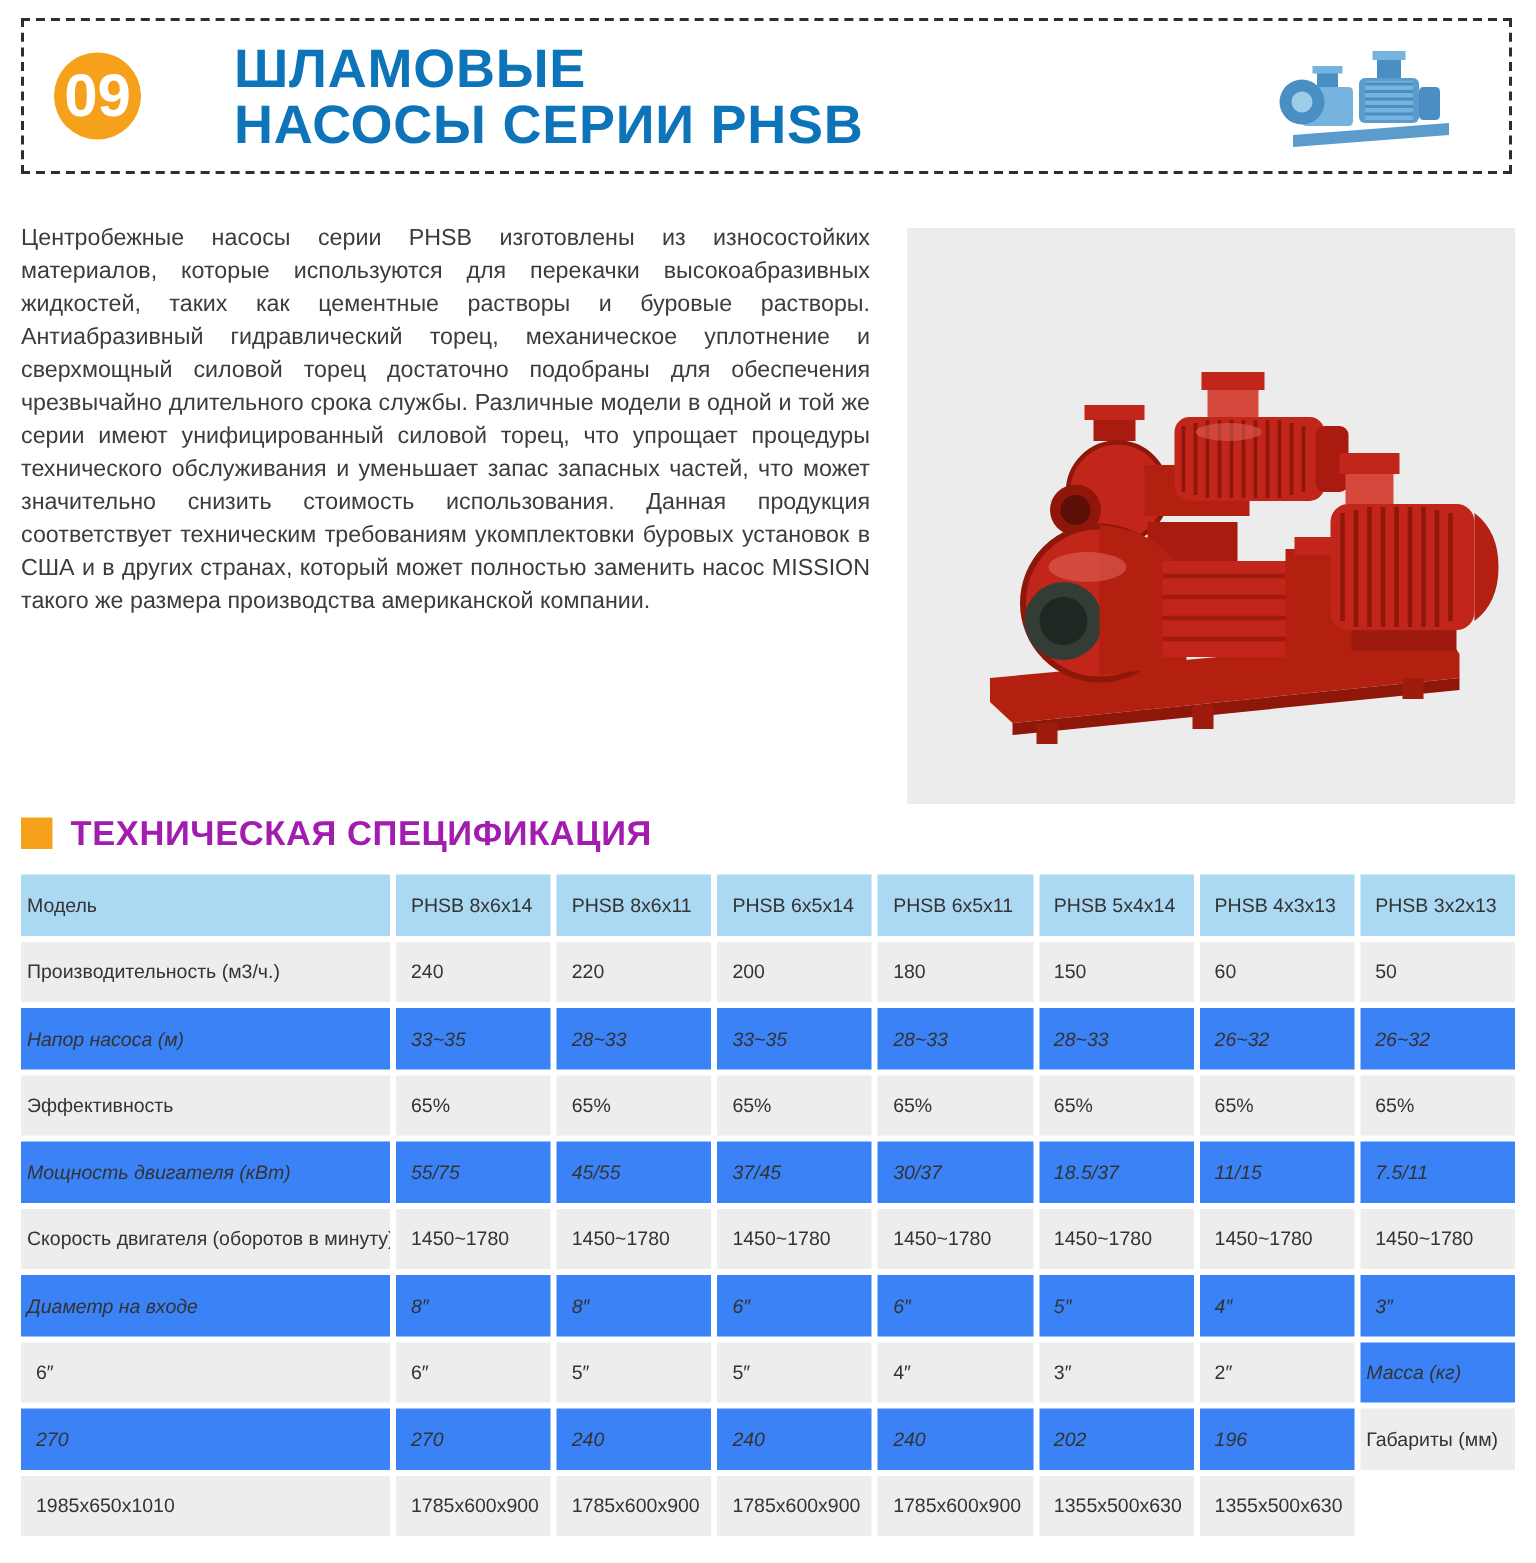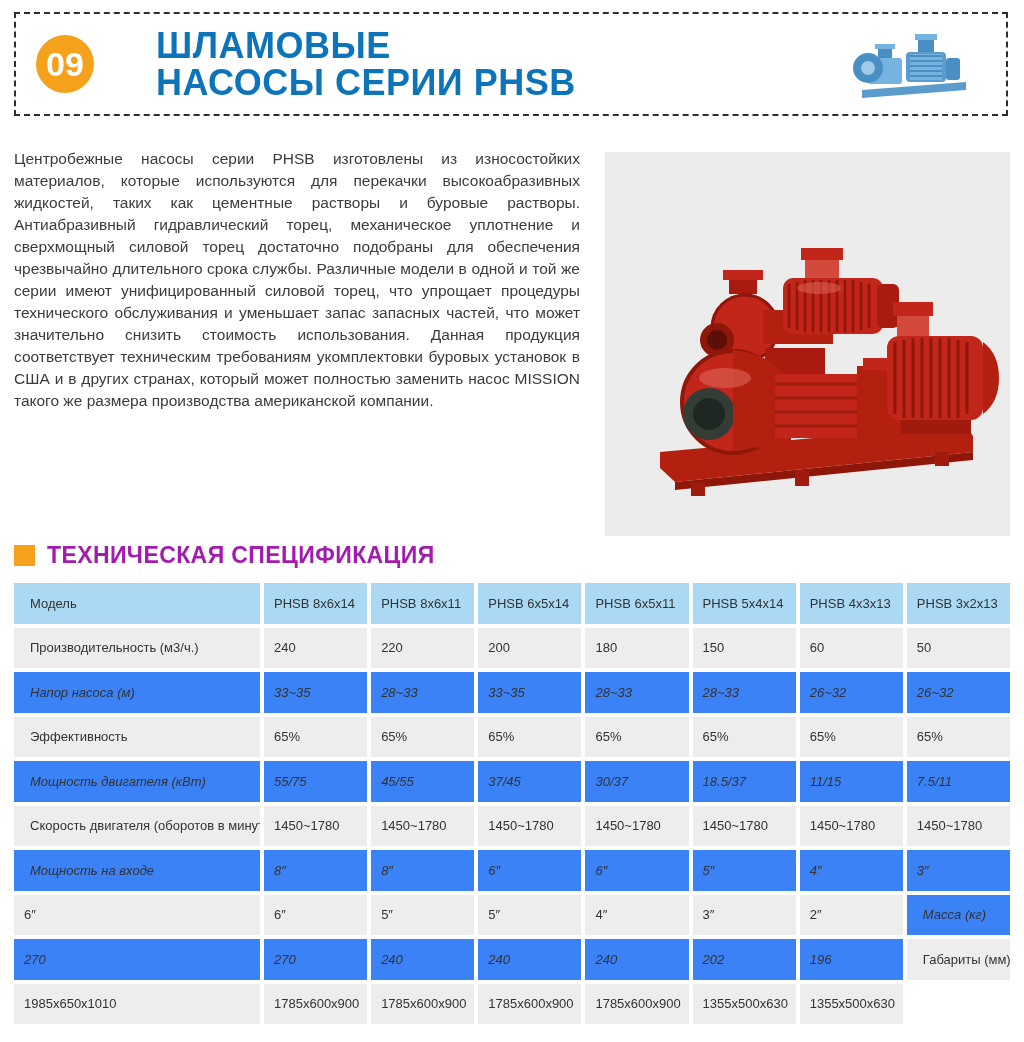--- a/index.html
+++ b/index.html
@@ -16,21 +16,21 @@
   .header-banner {
     position: absolute; left: 14px; top: 12px;
     width: 994px; height: 104px;
     border: 2px dashed #2e2e2e;
     display: flex; align-items: center;
     padding-left: 20px;
   }
   .number-badge {
     width: 58px; height: 58px; border-radius: 50%;
     background: #f5a11c; color: #ffffff;
-    font-size: 34px; font-weight: bold;
+    font-size: 40px; font-weight: bold;
     display: flex; align-items: center; justify-content: center;
     margin-right: 22px; flex: 0 0 auto;
   }
   .main-title {
     color: #0e74ba; font-weight: bold;
     font-size: 36px; line-height: 37px; letter-spacing: 0.5px; margin-left: 40px;
   }
   .header-thumb {
     position: absolute; right: 22px; top: 10px;
     width: 150px; height: 84px;
@@ -70,21 +70,21 @@
     grid-auto-rows: 40.5px;
     gap: 4px;
     background: #ffffff;
   }
   .cell {
     display: flex; align-items: center;
     font-size: 13px; color: #333333;
     padding-left: 10px;
     white-space: nowrap; overflow: hidden;
   }
-  .cell.label { padding-left: 16px; }
+  .cell.label { padding-left: 4px; }
   .cell.head { background: #abd9f4; }
   .cell.blue { background: #3b82f6; font-style: italic; }
   .cell.gray { background: #ededed; }
 </style>
 </head>
 <body>
 
 <div class="page">
 
   <div class="header-banner">
@@ -208,21 +208,21 @@
       <div class="cell blue">11/15</div>
       <div class="cell blue">7.5/11</div>
       <div class="cell gray label">Скорость двигателя (оборотов в минуту)</div>
       <div class="cell gray">1450~1780</div>
       <div class="cell gray">1450~1780</div>
       <div class="cell gray">1450~1780</div>
       <div class="cell gray">1450~1780</div>
       <div class="cell gray">1450~1780</div>
       <div class="cell gray">1450~1780</div>
       <div class="cell gray">1450~1780</div>
-      <div class="cell blue label">Мощность на входе</div>
+      <div class="cell blue label">Диаметр на входе</div>
       <div class="cell blue">8″</div>
       <div class="cell blue">8″</div>
       <div class="cell blue">6″</div>
       <div class="cell blue">6″</div>
       <div class="cell blue">5″</div>
       <div class="cell blue">4″</div>
       <div class="cell blue">3″</div>
       <div class="cell gray">6″</div>
       <div class="cell gray">6″</div>
       <div class="cell gray">5″</div>

